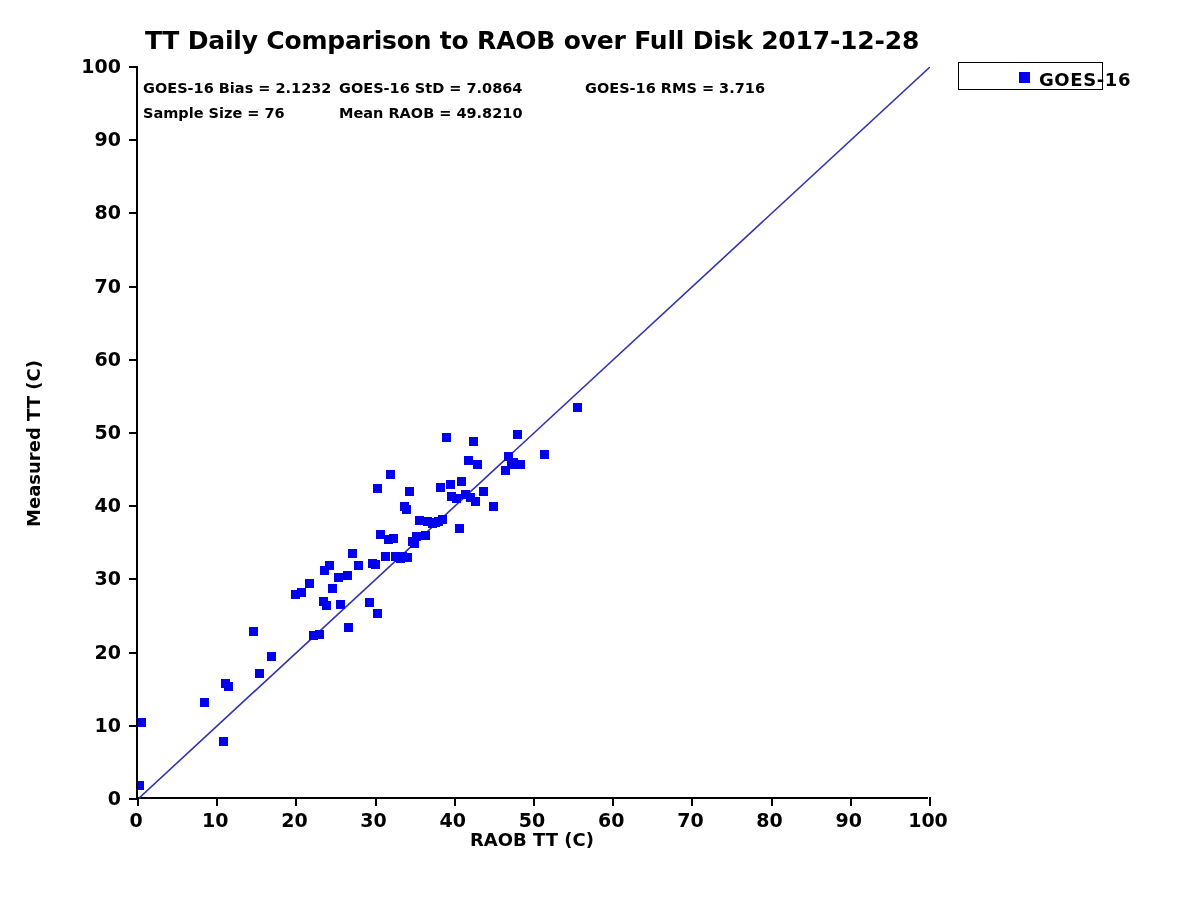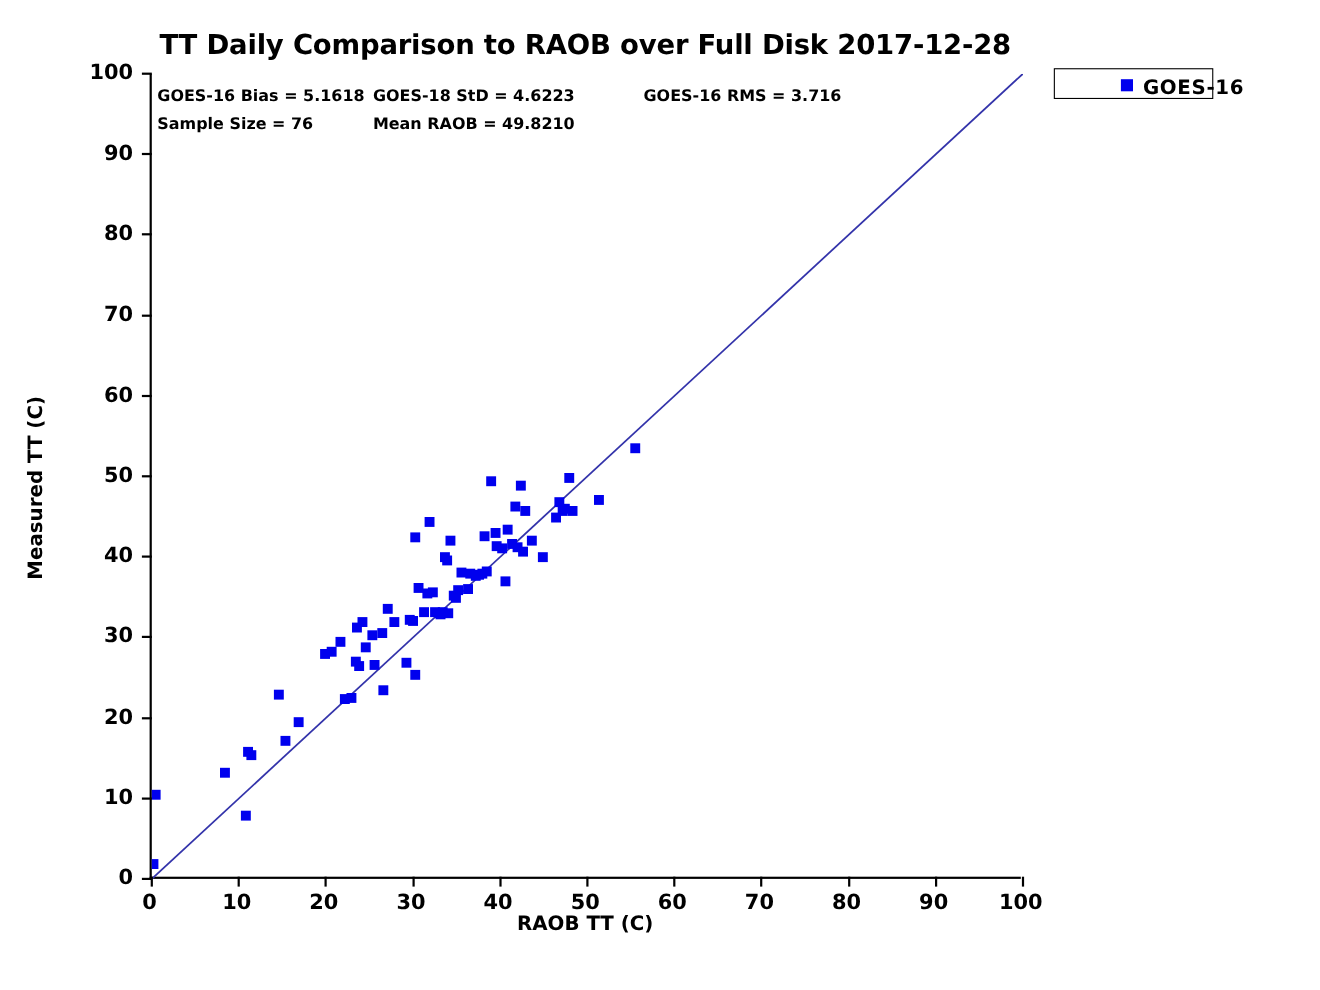--- a/index.html
+++ b/index.html
@@ -302,22 +302,22 @@
       <div class="xtl" style="left: 571.2px; top: 809px;">60</div>
       <div class="xtl" style="left: 650.4px; top: 809px;">70</div>
       <div class="xtl" style="left: 729.6px; top: 809px;">80</div>
       <div class="xtl" style="left: 808.8px; top: 809px;">90</div>
       <div class="xtl" style="left: 888px; top: 809px;">100</div>
     </div>
 
   <div id="xlabel">RAOB TT (C)</div>
   <div id="ylabel">Measured TT (C)</div>
 
-  <div class="stat" style="left:143px; top:80px;">GOES-16 Bias = 5.1618</div>
-  <div class="stat" style="left:339px; top:80px;">GOES-18 StD = 4.6223</div>
+  <div class="stat" style="left:143px; top:80px;">GOES-16 Bias = 2.1232</div>
+  <div class="stat" style="left:339px; top:80px;">GOES-16 StD = 7.0864</div>
   <div class="stat" style="left:585px; top:80px;">GOES-16 RMS = 3.716</div>
   <div class="stat" style="left:143px; top:105px;">Sample Size = 76</div>
   <div class="stat" style="left:339px; top:105px;">Mean RAOB = 49.8210</div>
 
   <div id="legend">
     <div id="legend-swatch"></div>
     <div id="legend-label">GOES-16</div>
   </div>
 
 </div>

